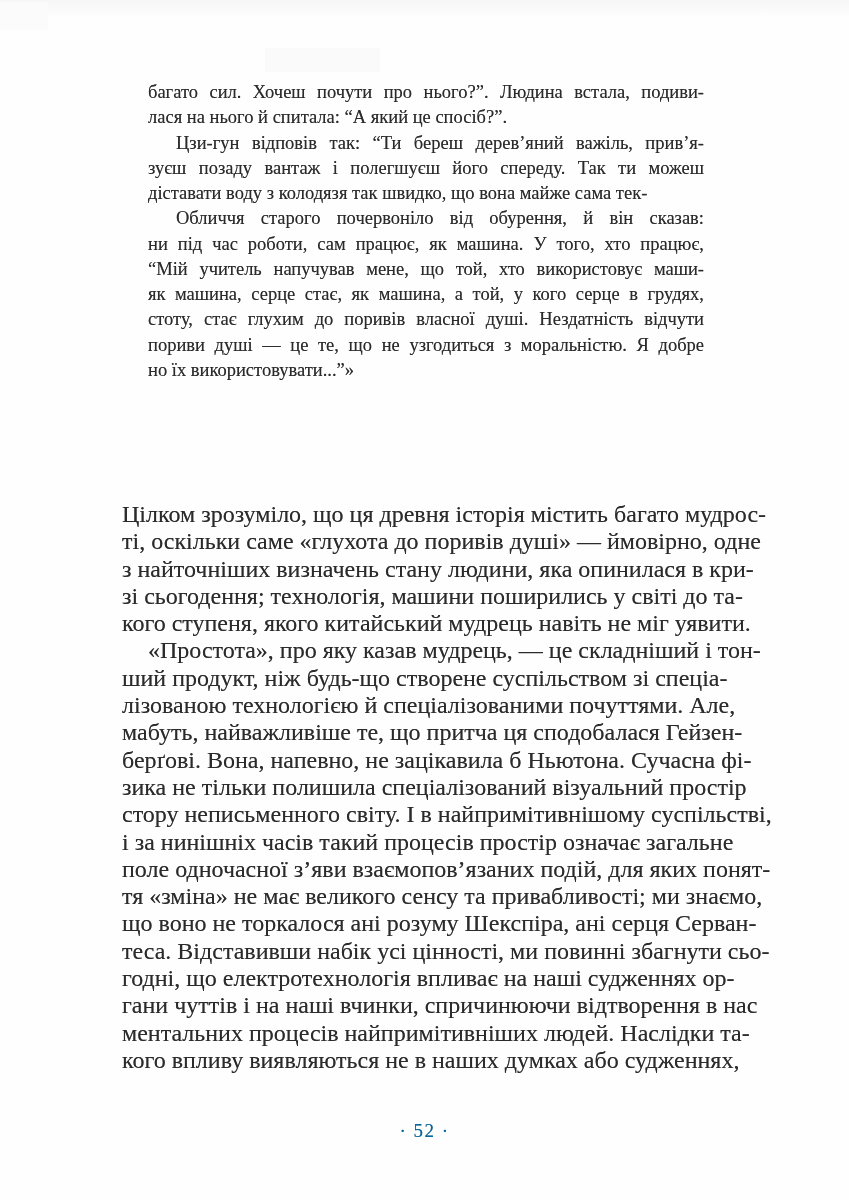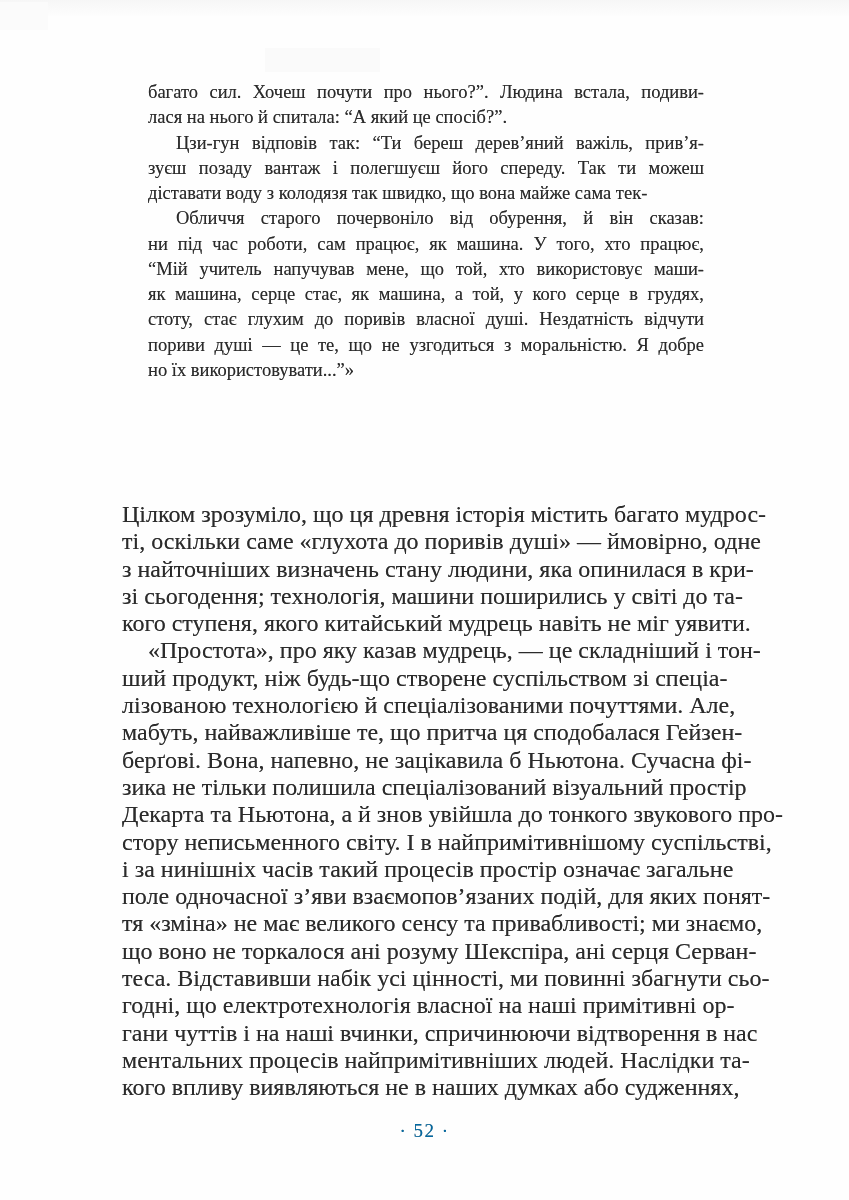--- a/index.html
+++ b/index.html
@@ -117,28 +117,27 @@
         <div class="line">зі сьогодення; технологія, машини поширились у світі до та-</div>
         <div class="line">кого ступеня, якого китайський мудрець навіть не міг уявити.</div>
       </div>
       <div class="para indent justify-last">
         <div class="line">«Простота», про яку казав мудрець, — це складніший і тон-</div>
         <div class="line">ший продукт, ніж будь-що створене суспільством зі спеціа-</div>
         <div class="line">лізованою технологією й спеціалізованими почуттями. Але,</div>
         <div class="line">мабуть, найважливіше те, що притча ця сподобалася Гейзен-</div>
         <div class="line">берґові. Вона, напевно, не зацікавила б Ньютона. Сучасна фі-</div>
         <div class="line">зика не тільки полишила спеціалізований візуальний простір</div>
-        <div class="line">Декарта та Ньютона, а й знов увійшла до тонкого звукового про-</div>
         <div class="line">стору неписьменного світу. І в найпримітивнішому суспільстві,</div>
         <div class="line">і за нинішніх часів такий процесів простір означає загальне</div>
         <div class="line">поле одночасної з’яви взаємопов’язаних подій, для яких понят-</div>
         <div class="line">тя «зміна» не має великого сенсу та привабливості; ми знаємо,</div>
         <div class="line">що воно не торкалося ані розуму Шекспіра, ані серця Серван-</div>
         <div class="line">теса. Відставивши набік усі цінності, ми повинні збагнути сьо-</div>
-        <div class="line">годні, що електротехнологія власної на наші примітивні ор-</div>
+        <div class="line">годні, що електротехнологія впливає на наші судженнях ор-</div>
         <div class="line">гани чуттів і на наші вчинки, спричинюючи відтворення в нас</div>
         <div class="line">ментальних процесів найпримітивніших людей. Наслідки та-</div>
         <div class="line">кого впливу виявляються не в наших думках або судженнях,</div>
       </div>
     </div>
 
   <div class="page-number">· 52 ·</div>
 </div>
 
 </body></html>

